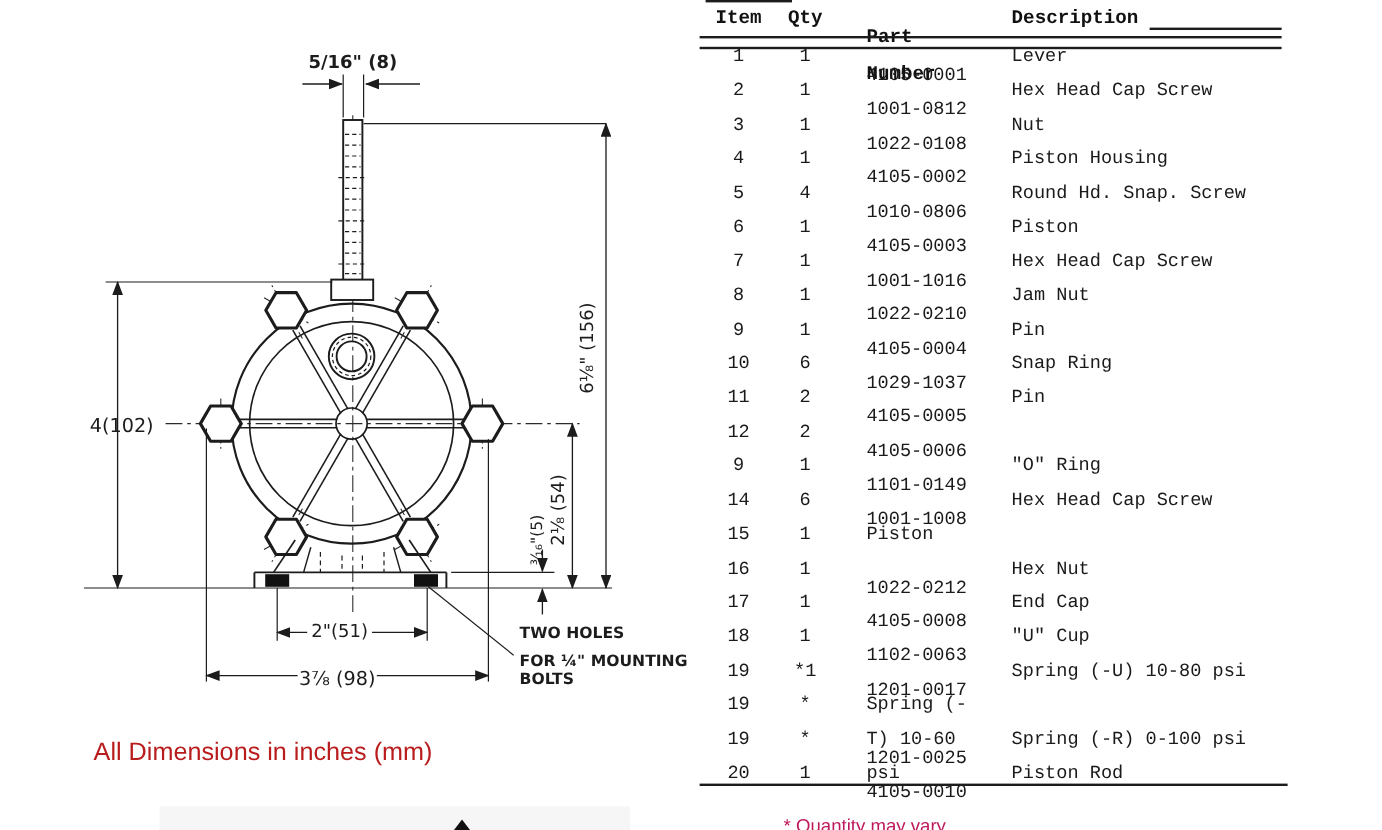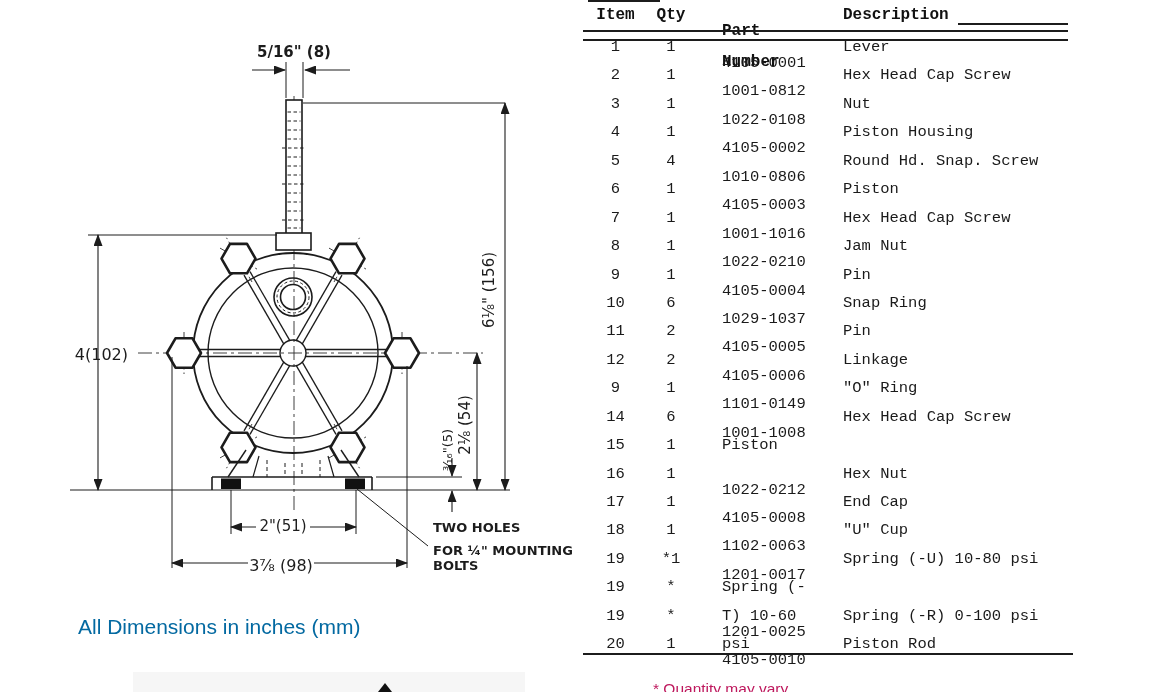--- a/index.html
+++ b/index.html
@@ -19,21 +19,21 @@
   .c-part{padding-left:28px;margin-top:16px;}
   .c-desc{padding-left:28px;}
   .rule-top-partial{position:absolute;left:5px;top:0;width:72px;height:2px;background:#1c1c1c;}
   .rule-header-ext{position:absolute;left:375px;top:23px;width:110px;height:2px;background:#1c1c1c;}
   .rule-double{position:absolute;left:0;top:30px;width:485px;height:7px;
                border-top:2px solid #1c1c1c;border-bottom:2px solid #1c1c1c;}
   .rule-bottom{position:absolute;left:0;top:653px;width:490px;height:2px;background:#1c1c1c;}
   .pt-rows{position:absolute;left:0;top:33px;width:490px;}
   .t-row{height:28.45px;line-height:28.45px;font-size:15.5px;color:#1a1a1a;}
   .pt-footnote{position:absolute;left:70px;top:680px;font-size:15.5px;color:#be185d;}
-  .caption{position:absolute;left:78px;top:615px;font-size:21px;color:#0369a1;
+  .caption{position:absolute;left:78px;top:615px;font-size:21px;color:#b91c1c;
            font-family:"Liberation Sans",sans-serif;}
   .bottom-strip{position:absolute;left:133px;top:672px;width:392px;height:20px;background:#f6f6f6;}
   .bottom-arrow{position:absolute;left:378px;top:683px;width:0;height:0;
                 border-left:7px solid transparent;border-right:7px solid transparent;
                 border-bottom:9px solid #111;}
 </style>
 </head>
 <body>
 
 <div class="page">
@@ -265,21 +265,20 @@
         <div class="t-row pt-grid">
           <span class="c-item">11</span>
           <span class="c-qty">2</span>
           <span class="c-part">4105-0005</span>
           <span class="c-desc">Pin</span>
         </div>
         <div class="t-row pt-grid">
           <span class="c-item">12</span>
           <span class="c-qty">2</span>
           <span class="c-part">4105-0006</span>
-          <span class="c-desc">Linkage</span>
         </div>
         <div class="t-row pt-grid">
           <span class="c-item">9</span>
           <span class="c-qty">1</span>
           <span class="c-part">1101-0149</span>
           <span class="c-desc">"O" Ring</span>
         </div>
         <div class="t-row pt-grid">
           <span class="c-item">14</span>
           <span class="c-qty">6</span>

